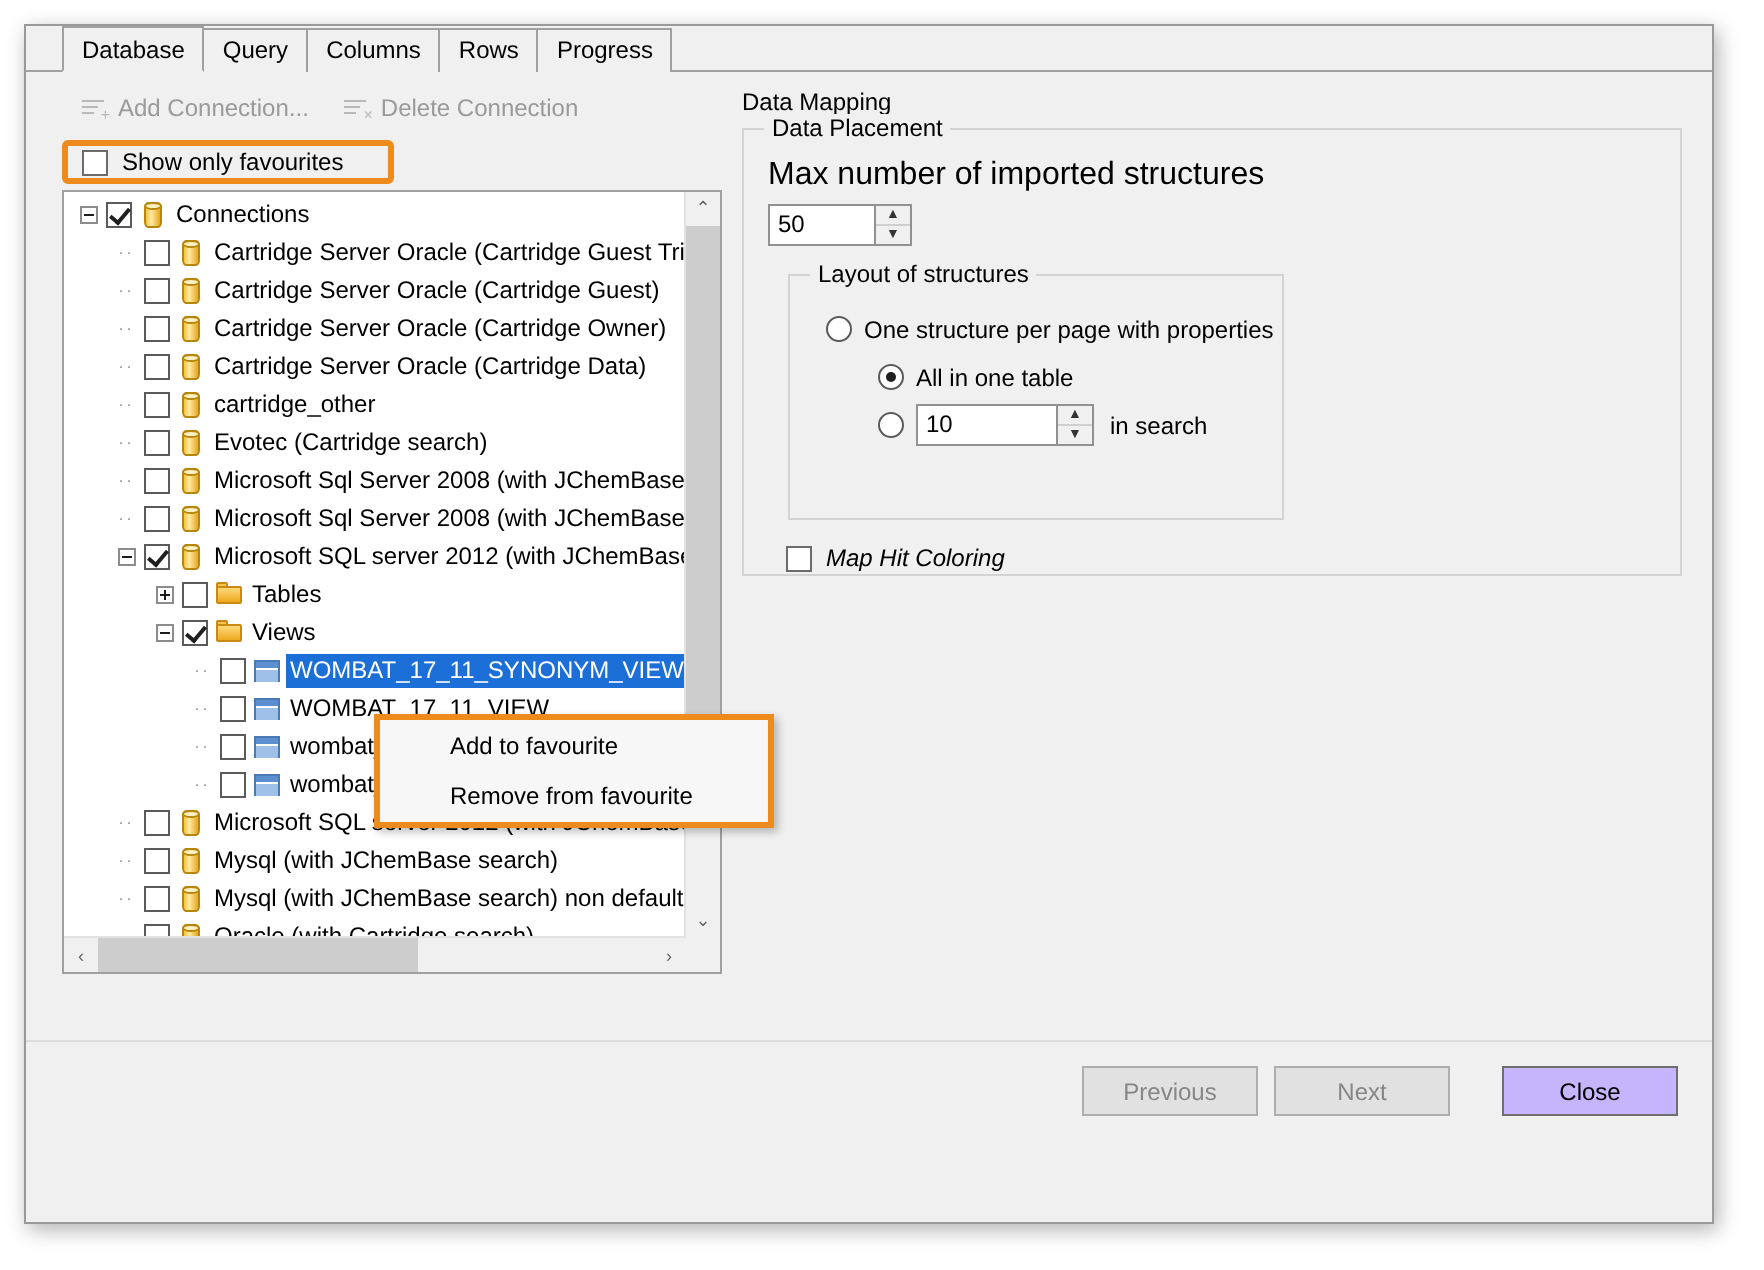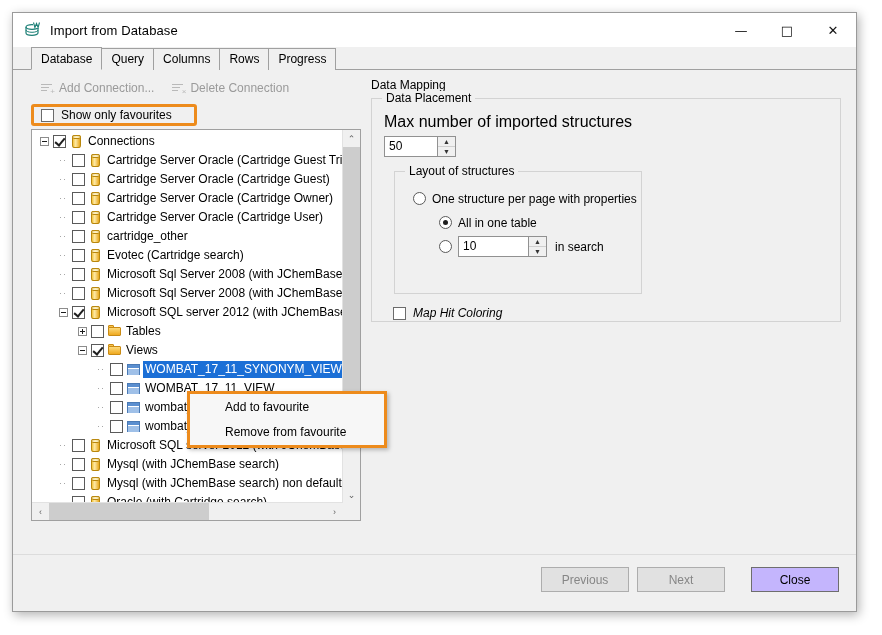--- a/index.html
+++ b/index.html
@@ -220,41 +220,20 @@
   .fbtn.enabled{background:#c4b5fd;border:1px solid #6e6e6e;color:#000;}
   #btn-prev{right:227px;}
   #btn-next{right:131px;}
   #btn-closebtn{right:17px;}
 </style>
 </head>
 <body>
 
 <div id="window">
 
-  <div id="titlebar">
-    <div id="title-icon">
-      <svg width="18" height="18" viewBox="0 0 18 18">
-        <ellipse cx="8" cy="6" rx="6" ry="2.3" fill="none" stroke="#1c7f76" stroke-width="1.2"></ellipse>
-        <path d="M2 6 v6 a6 2.3 0 0 0 12 0 V6" fill="none" stroke="#1c7f76" stroke-width="1.2"></path>
-        <path d="M2 9 a6 2.3 0 0 0 12 0" fill="none" stroke="#1c7f76" stroke-width="1"></path>
-        <rect x="9" y="1" width="7" height="6" fill="#ffffff" stroke="none"></rect>
-        <path d="M9.5 1.5 l1.4 5 l1.6 -4 l1.6 4 l1.4 -5" fill="none" stroke="#1c7f76" stroke-width="1.1"></path>
-      </svg>
-    </div>
-    <div id="title-text">Import from Database</div>
-    <div class="winbtn" id="btn-min">
-      <span class="gl">—</span>
-    </div>
-    <div class="winbtn" id="btn-max">
-      <span class="gl">□</span>
-    </div>
-    <div class="winbtn" id="btn-close">
-      <span class="gl">✕</span>
-    </div>
-  </div>
 
   <div id="tabstrip">
       <div class="tab active">Database</div>
       <div class="tab">Query</div>
       <div class="tab">Columns</div>
       <div class="tab">Rows</div>
       <div class="tab">Progress</div>
     </div>
 
   <div id="content">
@@ -321,21 +300,21 @@
                 <span class="tcb"></span>
                 <span class="ic db"></span>
                 <span class="tlabel">Cartridge Server Oracle (Cartridge Owner)</span>
               </div>
               <div class="trow">
                 <span class="ind" style="width: 27px;"></span>
                 <span class="dots">··</span>
                 <span class="exp-sp" style="width: 4px;"></span>
                 <span class="tcb"></span>
                 <span class="ic db"></span>
-                <span class="tlabel">Cartridge Server Oracle (Cartridge User)</span>
+                <span class="tlabel">Cartridge Server Oracle (Cartridge Data)</span>
               </div>
               <div class="trow">
                 <span class="ind" style="width: 27px;"></span>
                 <span class="dots">··</span>
                 <span class="exp-sp" style="width: 4px;"></span>
                 <span class="tcb"></span>
                 <span class="ic db"></span>
                 <span class="tlabel">cartridge_other</span>
               </div>
               <div class="trow">

